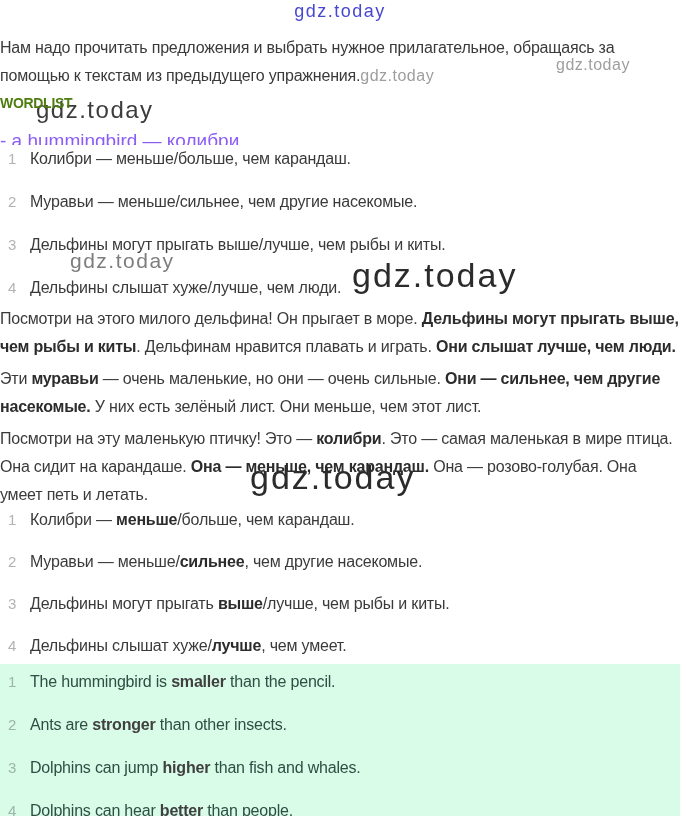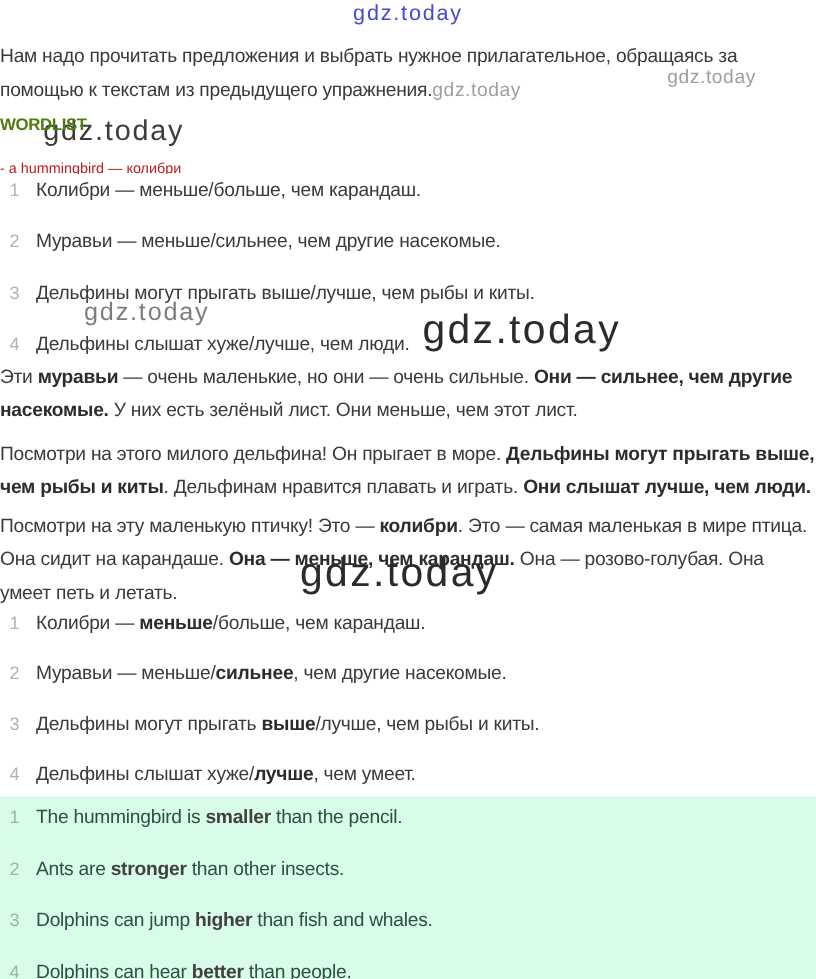--- a/index.html
+++ b/index.html
@@ -18,21 +18,21 @@
   .wm-lista-small{left:70px;top:249px;font-size:21px;color:#7d7d7d;}
   .wm-lista-large{left:352px;top:256px;font-size:34px;color:#2b2b2b;letter-spacing:2px;}
   .wm-mid{left:250px;top:458px;font-size:34px;color:#2b2b2b;letter-spacing:2px;}
   .wm-green-small{left:196px;top:676px;font-size:21px;color:#2d4a40;}
   .wm-green-large{left:487px;top:662px;font-size:30px;color:#22332b;letter-spacing:2px;}
   
   .content{position:relative;width:680px;}
   .intro{margin:0;padding-top:34px;font-size:16px;line-height:28px;letter-spacing:-0.2px;}
   .wm-inline{color:#9e9e9e;letter-spacing:0.5px;}
   .wordlist{margin:6px 0 0;font-size:14px;line-height:15px;font-weight:bold;color:#4d7c0f;letter-spacing:-0.3px;}
-  .clipped{margin-top:21px;height:13px;overflow:hidden;font-size:12px;line-height:17px;color:#b91c1c;}
+  .clipped{margin-top:21px;height:13px;overflow:hidden;font-size:19px;line-height:17px;color:#8b5cf6;}
   .num-list{margin:0;}
   .list-a{margin-top:5px;}
   .list-b{margin-top:2px;}
   .li{display:flex;align-items:flex-start;margin-bottom:25px;font-size:16px;line-height:18px;letter-spacing:-0.2px;}
   .list-b .li{margin-bottom:24px;}
   .num-list .li:last-child{margin-bottom:0;}
   .num{flex:0 0 22px;padding-left:8px;color:#b3b3b3;font-size:15px;}
   .txt{flex:1 1 auto;}
   .text{margin:4px 0 0;font-size:16px;line-height:28px;letter-spacing:-0.2px;}
   .p-dolphins{margin-top:8px;}
@@ -80,22 +80,22 @@
       <div class="li">
         <span class="num">3</span>
         <span class="txt">Дельфины могут прыгать выше/лучше, чем рыбы и киты.</span>
       </div>
       <div class="li">
         <span class="num">4</span>
         <span class="txt">Дельфины слышат хуже/лучше, чем люди.</span>
       </div>
     </div>
 
+    <p class="text p-dolphins"><span>Посмотри на этого милого дельфина! Он прыгает в море. </span><b>Дельфины могут прыгать выше, чем рыбы и киты</b><span>. Дельфинам нравится плавать и играть. </span><b>Они слышат лучше, чем люди.</b></p>
     <p class="text"><span>Эти </span><b>муравьи</b><span> — очень маленькие, но они — очень сильные. </span><b>Они — сильнее, чем другие насекомые.</b><span> У них есть зелёный лист. Они меньше, чем этот лист.</span></p>
-    <p class="text p-dolphins"><span>Посмотри на этого милого дельфина! Он прыгает в море. </span><b>Дельфины могут прыгать выше, чем рыбы и киты</b><span>. Дельфинам нравится плавать и играть. </span><b>Они слышат лучше, чем люди.</b></p>
     <p class="text"><span>Посмотри на эту маленькую птичку! Это — </span><b>колибри</b><span>. Это — самая маленькая в мире птица. Она сидит на карандаше. </span><b>Она — меньше, чем карандаш.</b><span> Она — розово-голубая. Она умеет петь и летать.</span></p>
 
     <div class="num-list list-b">
       <div class="li">
         <span class="num">1</span>
         <span class="txt"><span>Колибри — </span><b>меньше</b><span>/больше, чем карандаш.</span></span>
       </div>
       <div class="li">
         <span class="num">2</span>
         <span class="txt"><span>Муравьи — меньше/</span><b>сильнее</b><span>, чем другие насекомые.</span></span>

